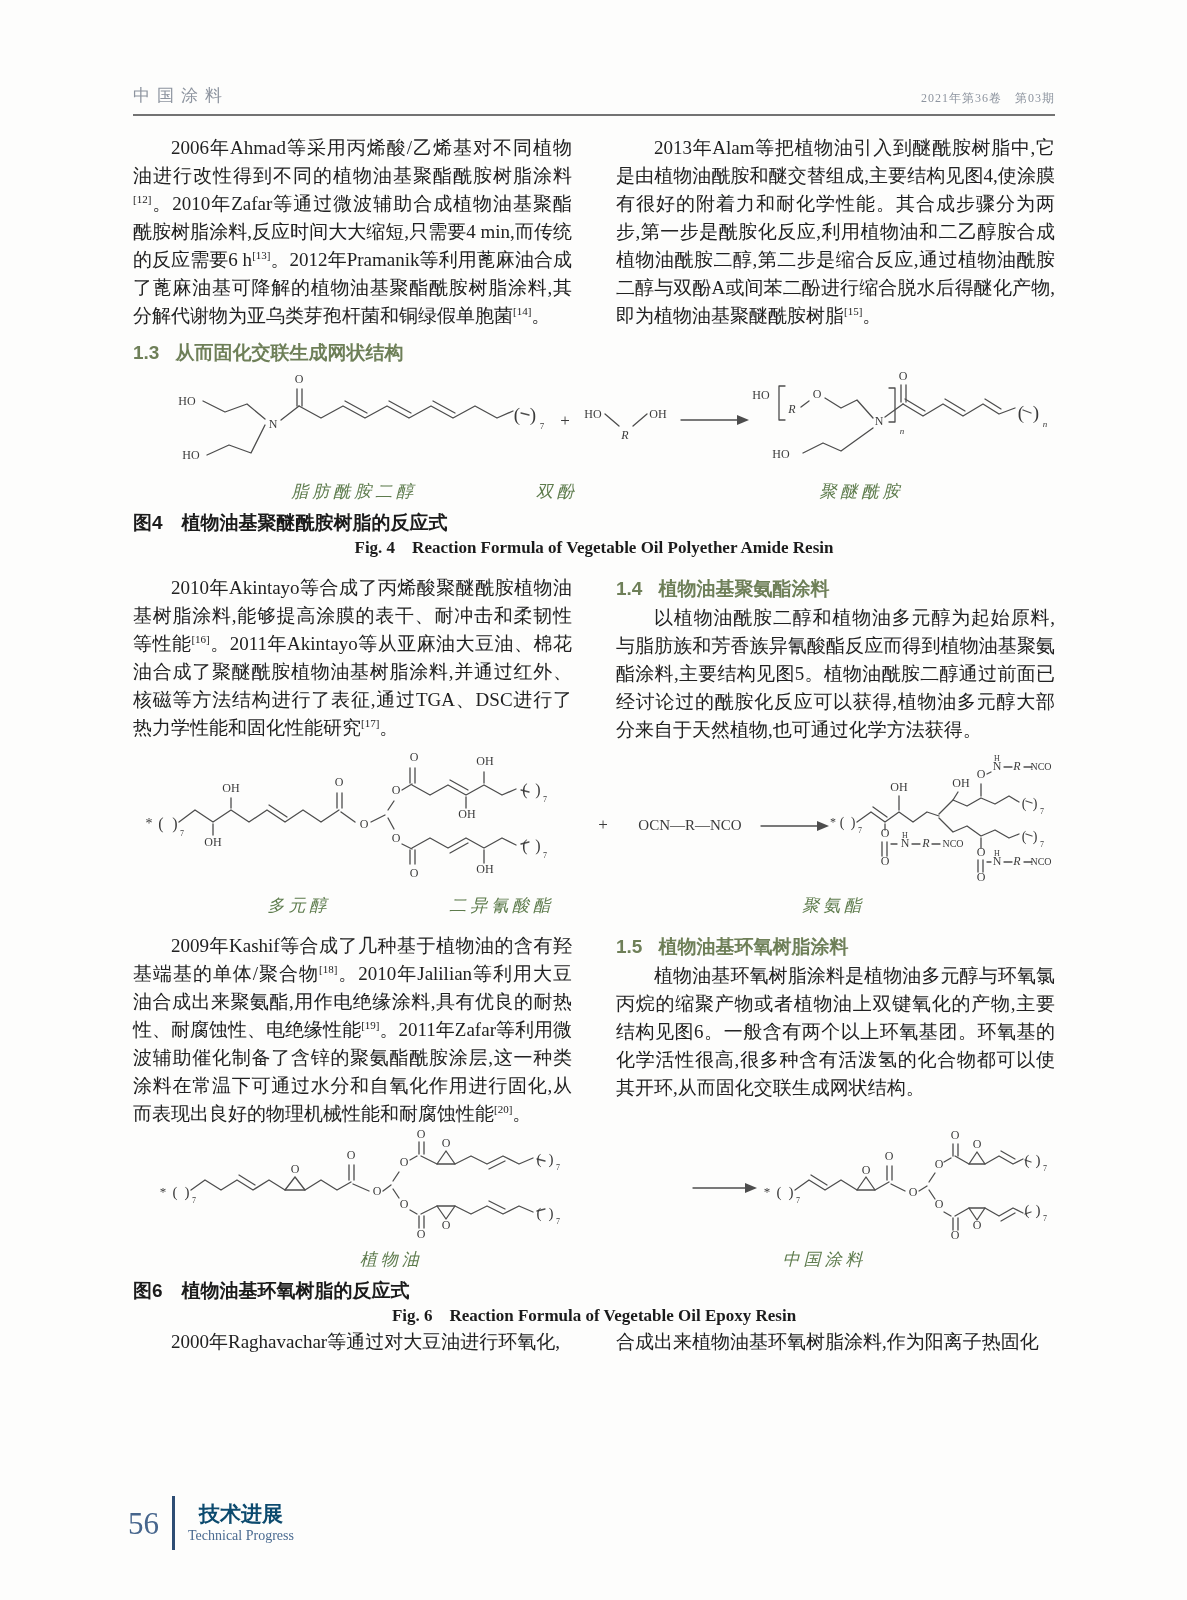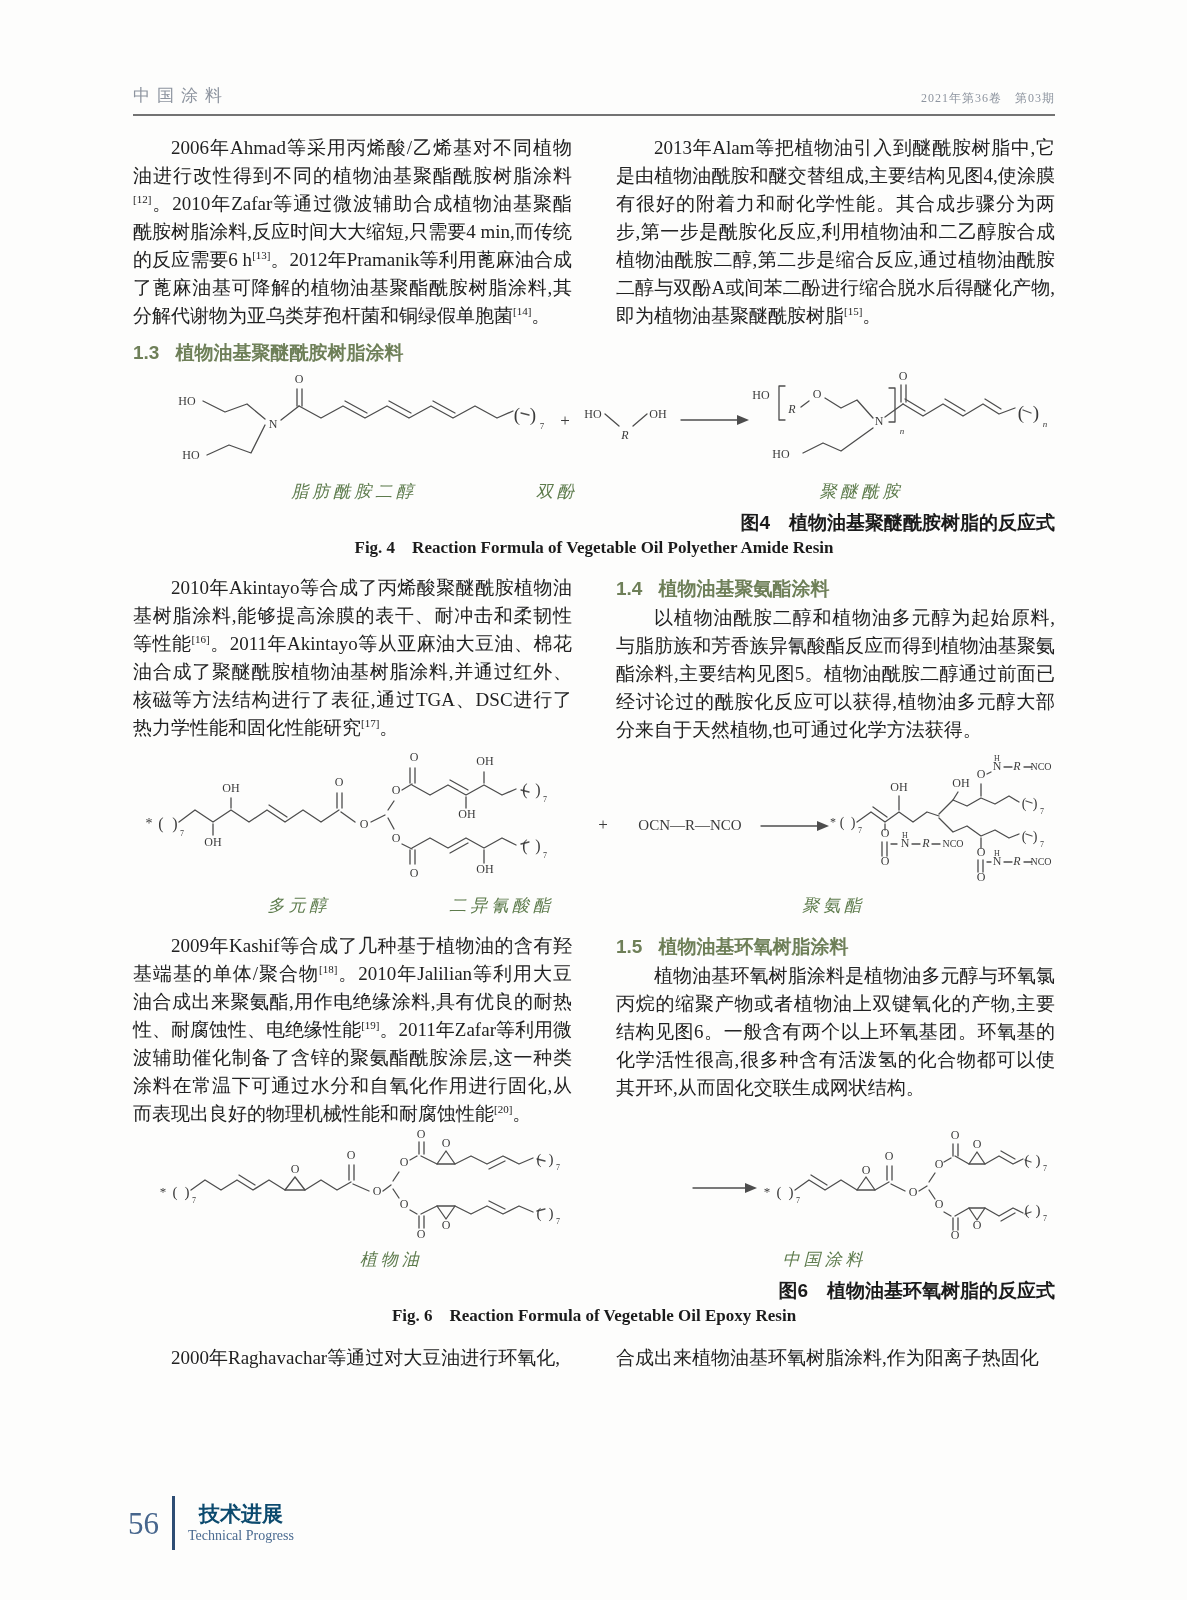--- a/index.html
+++ b/index.html
@@ -22,25 +22,25 @@
   h3.sec .num{margin-right:16px;}
   
   figure.fig{margin:0;position:relative;}
   .fig svg{display:block;}
   .fig path,.fig polyline{stroke:#4d4d4d;stroke-width:1.3;fill:none;stroke-linecap:round;stroke-linejoin:round;}
   .fig polygon{fill:#4d4d4d;stroke:none;}
   .fig g.atoms text{fill:#3a3a3a;font-family:"Liberation Serif","DejaVu Serif",serif;text-anchor:middle;}
   .flabels{position:relative;height:22px;}
   .flabel{position:absolute;top:0;transform:translateX(-50%);color:#5d7b4c;font-size:17px;
           font-style:italic;letter-spacing:4px;white-space:nowrap;text-align:right;}
-  .cap-zh{margin-top:8px;text-align:right;font-family:"Liberation Sans","DejaVu Sans",sans-serif;
+  .cap-zh{margin-top:8px;text-align:left;font-family:"Liberation Sans","DejaVu Sans",sans-serif;
           font-weight:bold;font-size:19px;color:#1b1b1b;line-height:26px;}
   .cap-en{text-align:center;font-weight:bold;font-size:17px;line-height:24px;color:#1b1b1b;}
   .m14{margin-top:14px;} .m10{margin-top:10px;} .m16{margin-top:16px;} .m6{margin-top:6px;}
-  .row4{margin-top:16px;}
+  .row4{}
   
   .ftr{position:absolute;left:128px;top:1496px;display:flex;align-items:center;gap:13px;text-align:center;}
   .ftr .pn{font-size:31px;color:#46658c;line-height:1;}
   .ftr .bar{width:3px;height:54px;background:#2e4d74;}
   .ftr .zh{font-family:"Liberation Sans","DejaVu Sans",sans-serif;font-size:21px;font-weight:bold;
            color:#0c4a6e;line-height:1.25;}
   .ftr .en{font-size:14px;color:#4a6a90;line-height:1.25;}
 </style>
 </head>
 <body>
@@ -51,21 +51,21 @@
     <span class="j">中国涂料</span>
     <span class="iss">2021年第36卷　第03期</span>
   </header>
 
   <main class="main">
 
     <div class="cols">
       <div class="col">
         <p class="para">2006年Ahmad等采用丙烯酸/乙烯基对不同植物油进行改性得到不同的植物油基聚酯酰胺树脂涂料<sup>[12]</sup>。2010年Zafar等通过微波辅助合成植物油基聚酯酰胺树脂涂料,反应时间大大缩短,只需要4 min,而传统的反应需要6 h<sup>[13]</sup>。2012年Pramanik等利用蓖麻油合成了蓖麻油基可降解的植物油基聚酯酰胺树脂涂料,其分解代谢物为亚乌类芽孢杆菌和铜绿假单胞菌<sup>[14]</sup>。</p>
         <h3 class="sec">
-          <span class="num">1.3</span><span>植物油基聚醚酰胺树脂涂料</span>
+          <span class="num">1.3</span><span>从而固化交联生成网状结构</span>
         </h3>
       </div>
       <div class="col">
         <p class="para">2013年Alam等把植物油引入到醚酰胺树脂中,它是由植物油酰胺和醚交替组成,主要结构见图4,使涂膜有很好的附着力和耐化学性能。其合成步骤分为两步,第一步是酰胺化反应,利用植物油和二乙醇胺合成植物油酰胺二醇,第二步是缩合反应,通过植物油酰胺二醇与双酚A或间苯二酚进行缩合脱水后得醚化产物,即为植物油基聚醚酰胺树脂<sup>[15]</sup>。</p>
       </div>
     </div>
 
     <figure class="fig m14">
       <svg viewBox="0 0 922 112" width="922" height="112">
         <path d="M70,33 L92,44 L114,36 L132,51"></path>

